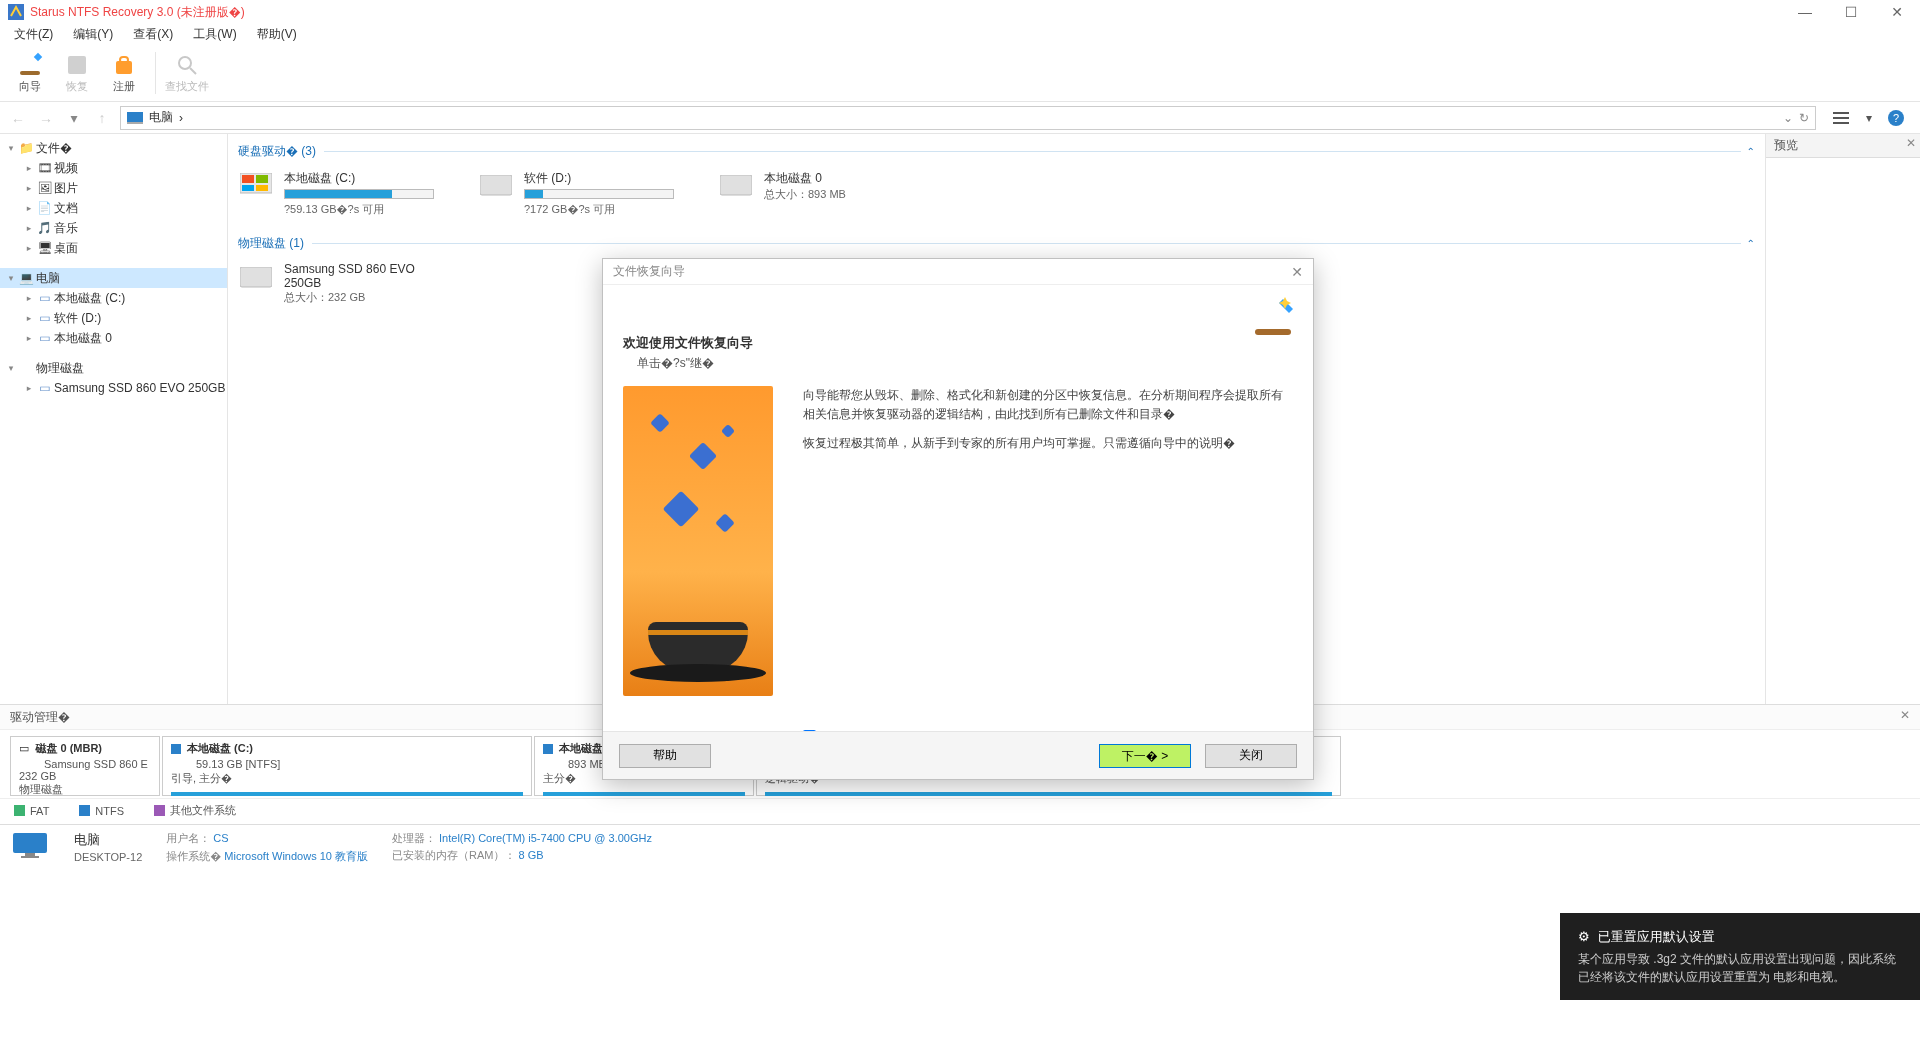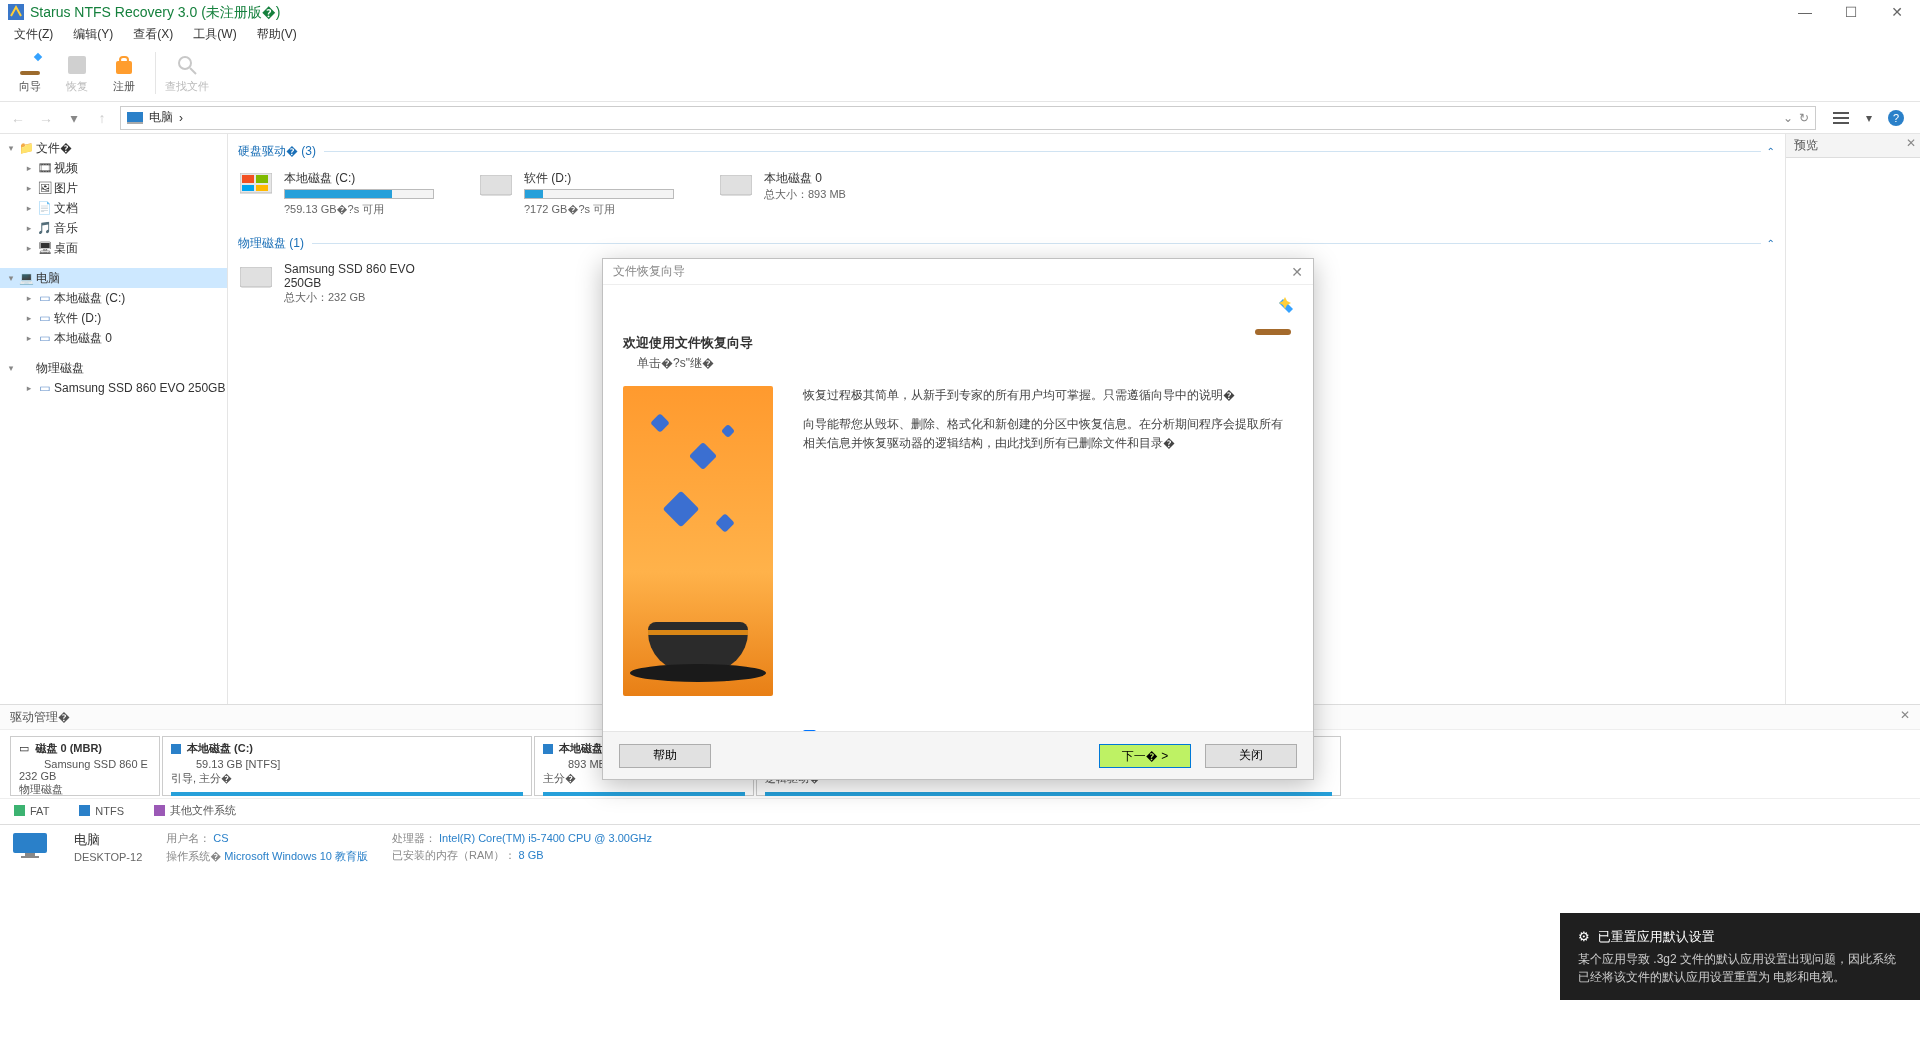--- a/index.html
+++ b/index.html
@@ -1,19 +1,19 @@
 <!DOCTYPE html>
 <html><head>
 <meta charset="utf-8">
 <style>
 * { margin: 0; padding: 0; box-sizing: border-box; font-family: "Microsoft YaHei", "Segoe UI", Tahoma, sans-serif; }
 body { background: #fff; font-size: 12px; color: #333; overflow: hidden; width: 1920px; height: 1040px; position: relative; }
 .titlebar { height: 24px; display: flex; align-items: center; padding: 0 8px; background: #fff; }
 .titlebar .appicon { width: 16px; height: 16px; margin-right: 6px; }
-.titlebar .title { color: #15803d; font-size: 14px; flex: 1; }
+.titlebar .title { color: #ef4444; font-size: 12px; flex: 1; }
 .win-controls { position: absolute; right: 0; top: 0; display: flex; }
 .win-controls div { width: 46px; height: 24px; display: flex; align-items: center; justify-content: center; color: #666; font-size: 14px; }
 .menubar { height: 20px; display: flex; align-items: center; padding: 0 6px; gap: 4px; font-size: 12px; color: #333; }
 .menubar span { padding: 2px 8px; }
 .toolbar { height: 58px; display: flex; align-items: center; padding: 4px 8px; gap: 3px; border-bottom: 1px solid #e5e5e5; }
 .tb-item { display: flex; flex-direction: column; align-items: center; width: 44px; font-size: 11px; color: #555; }
 .tb-item.disabled { color: #bbb; }
 .tb-item .ico { width: 28px; height: 28px; display: flex; align-items: center; justify-content: center; font-size: 22px; }
 .tb-sep { width: 1px; height: 42px; background: #e5e5e5; margin: 0 6px; }
 .navbar { height: 32px; display: flex; align-items: center; padding: 2px 8px; gap: 8px; border-bottom: 1px solid #e5e5e5; }
@@ -38,21 +38,21 @@
 .section-hdr .line { flex: 1; border-bottom: 1px solid #d0e3f2; margin-left: 8px; }
 .section-hdr .chev { color: #1a6fb7; margin-left: 6px; font-size: 10px; }
 .drives { display: flex; gap: 40px; flex-wrap: wrap; padding: 6px 0 14px 0; }
 .drive { display: flex; gap: 10px; width: 200px; }
 .drive-ico { width: 36px; height: 32px; display:flex; align-items:center; justify-content:center; font-size: 26px; }
 .drive-info { flex:1; font-size: 12px; }
 .drive-bar { width: 150px; height: 10px; border: 1px solid #bbb; margin: 2px 0; position: relative; background: #f4f4f4; }
 .drive-bar .fill { height: 100%; background: #26a0da; }
 .drive-sub { color: #666; font-size: 11px; }
 
-.preview-pane { width: 135px; border-left: 1px solid #e5e5e5; }
+.preview-pane { width: 155px; border-left: 1px solid #e5e5e5; }
 .preview-hdr { background: #f4f4f4; padding: 3px 8px; color: #555; border-bottom: 1px solid #ddd; position:relative; }
 .preview-hdr .x { position:absolute; right:4px; top:2px; color:#888; }
 
 .drivemgr { border-top: 1px solid #ddd; }
 .dm-hdr { padding: 3px 10px; color: #555; background: #fbfbfb; border-bottom: 1px solid #eee; position: relative; }
 .dm-hdr .x { position:absolute; right:10px; top:3px; color:#888; }
 .dm-grid { display: flex; gap: 2px; padding: 6px 10px 2px 10px; }
 .dm-card { border: 1px solid #ccc; padding: 4px 8px; font-size: 11px; height: 60px; }
 .dm-card .top { display: flex; align-items: center; gap: 6px; }
 .dm-card .sq { width:10px; height:10px; display:inline-block; }
@@ -451,22 +451,22 @@
   <div class="dlg-body">
     <div class="art">
       <span class="spark" style="left:30px; top:30px"></span>
       <span class="spark" style="left:70px; top:60px; width:20px;height:20px"></span>
       <span class="spark" style="left:100px; top:40px; width:10px;height:10px"></span>
       <span class="spark" style="left:45px; top:110px; width:26px;height:26px"></span>
       <span class="spark" style="left:95px; top:130px; width:14px;height:14px"></span>
       <div class="hat"></div>
     </div>
     <div class="text">
+      <p>向导能帮您从毁坏、删除、格式化和新创建的分区中恢复信息。在分析期间程序会提取所有相关信息并恢复驱动器的逻辑结构，由此找到所有已删除文件和目录�</p>
       <p>恢复过程极其简单，从新手到专家的所有用户均可掌握。只需遵循向导中的说明�</p>
-      <p>向导能帮您从毁坏、删除、格式化和新创建的分区中恢复信息。在分析期间程序会提取所有相关信息并恢复驱动器的逻辑结构，由此找到所有已删除文件和目录�</p>
     </div>
   </div>
   <div class="dlg-check">
     <label><input type="checkbox" checked="" style=""> <span>在启动时显示向导</span></label>
   </div>
   <div class="dlg-foot">
     <button class="btn">帮助</button>
     <span style="flex:1"></span>
     <button class="btn primary">下一� &gt;</button>
     <button class="btn">关闭</button>

